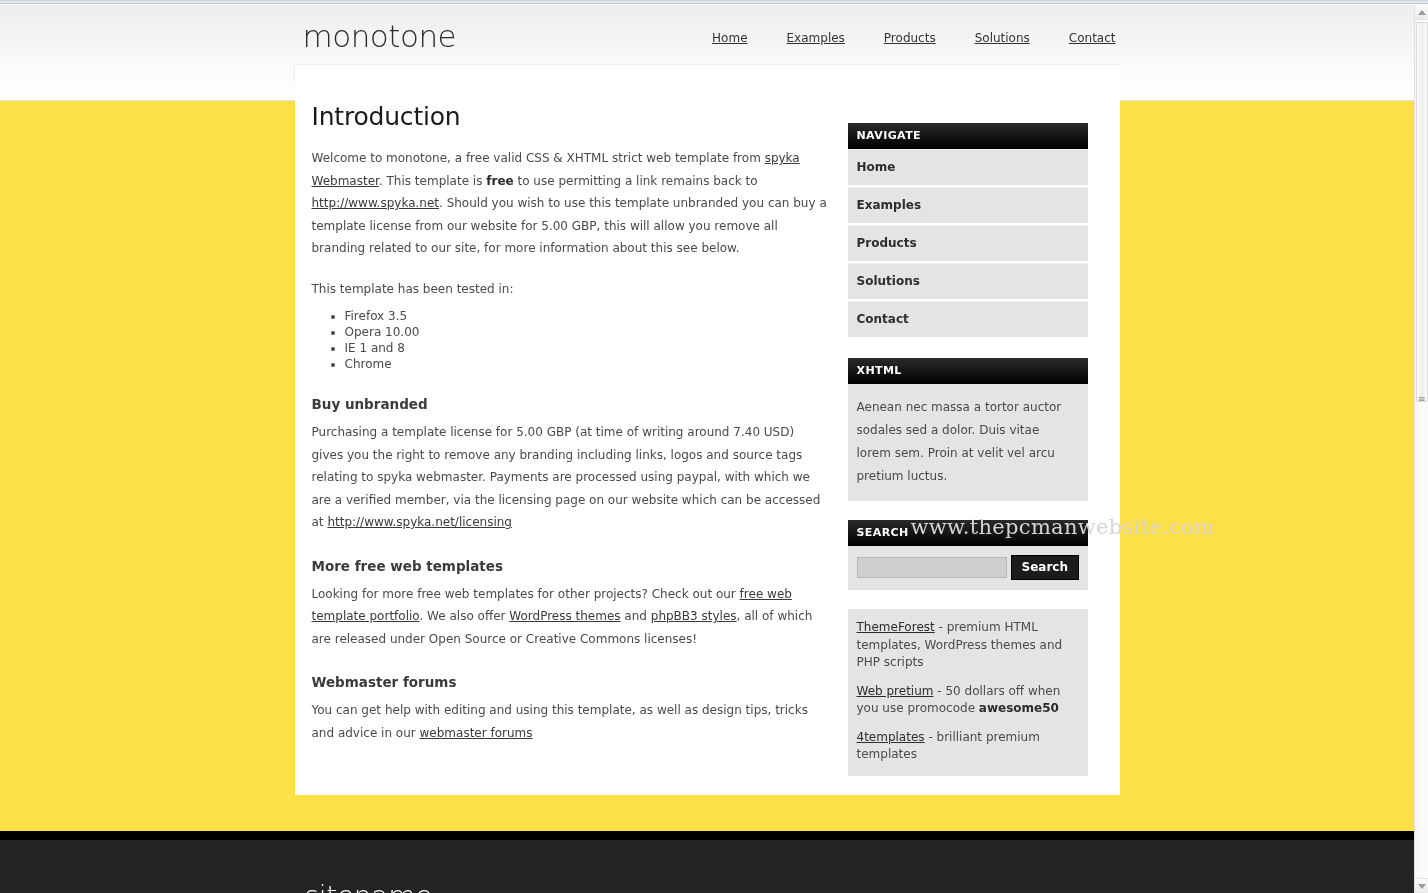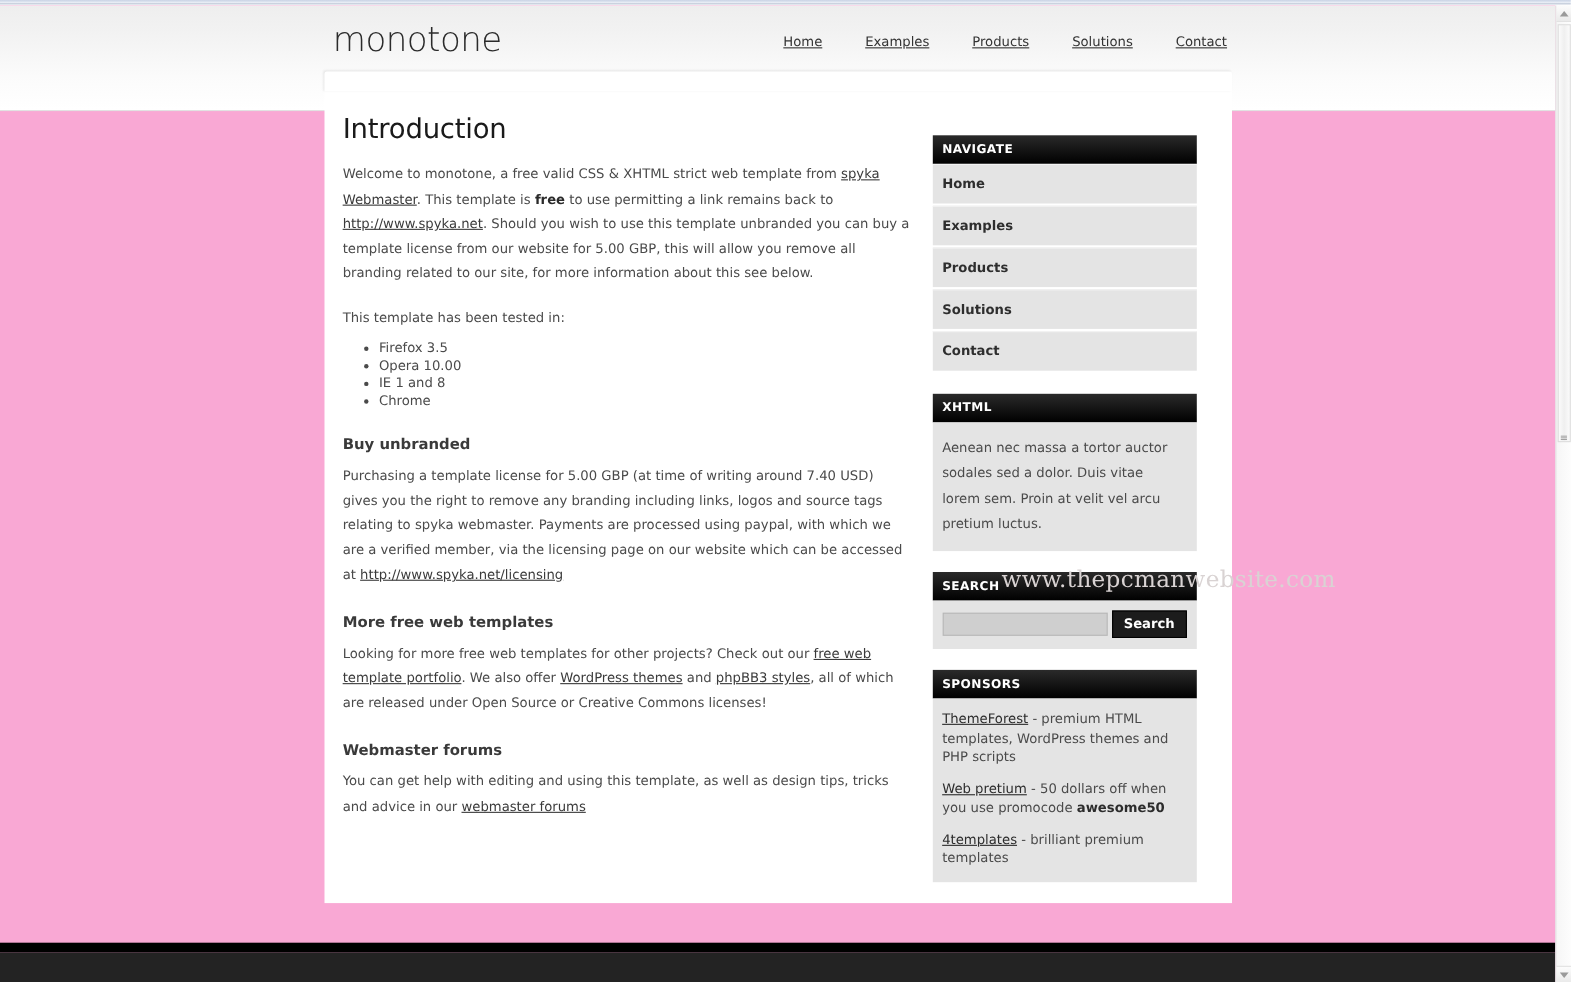--- a/index.html
+++ b/index.html
@@ -24,21 +24,21 @@
     border-bottom: 1px solid #b6c0d2;
     box-sizing: border-box;
   }
   
   #viewport {
     position: absolute;
     left: 0; top: 5px;
     width: 1414px;
     height: 888px;
     overflow: hidden;
-    background: #f9a8d4;
+    background: #fde047;
   }
   
   #header-band {
     position: relative;
     height: 95px;
     background: linear-gradient(to bottom, #eeeeee 0%, #f2f2f2 25%, #fbfbfb 68%, #ffffff 100%);
     border-bottom: 1px solid #e2e2e2;
   }
   #header-inner {
     position: relative;
@@ -387,21 +387,20 @@
 
         <div class="side-box">
           <div class="side-head">SEARCH</div>
           <div id="search-body">
             <input id="search-input" type="text" placeholder="" style="">
             <button id="search-button">Search</button>
           </div>
         </div>
 
         <div class="side-box">
-          <div class="side-head">SPONSORS</div>
           <div id="sponsors-body">
             <p><a href="#">ThemeForest</a><span> - premium HTML templates, WordPress themes and PHP scripts</span></p>
             <p><a href="#">Web pretium</a><span> - 50 dollars off when you use promocode </span><b>awesome50</b></p>
             <p><a href="#">4templates</a><span> - brilliant premium templates</span></p>
           </div>
         </div>
 
       </div>
     </div>
   </div>

